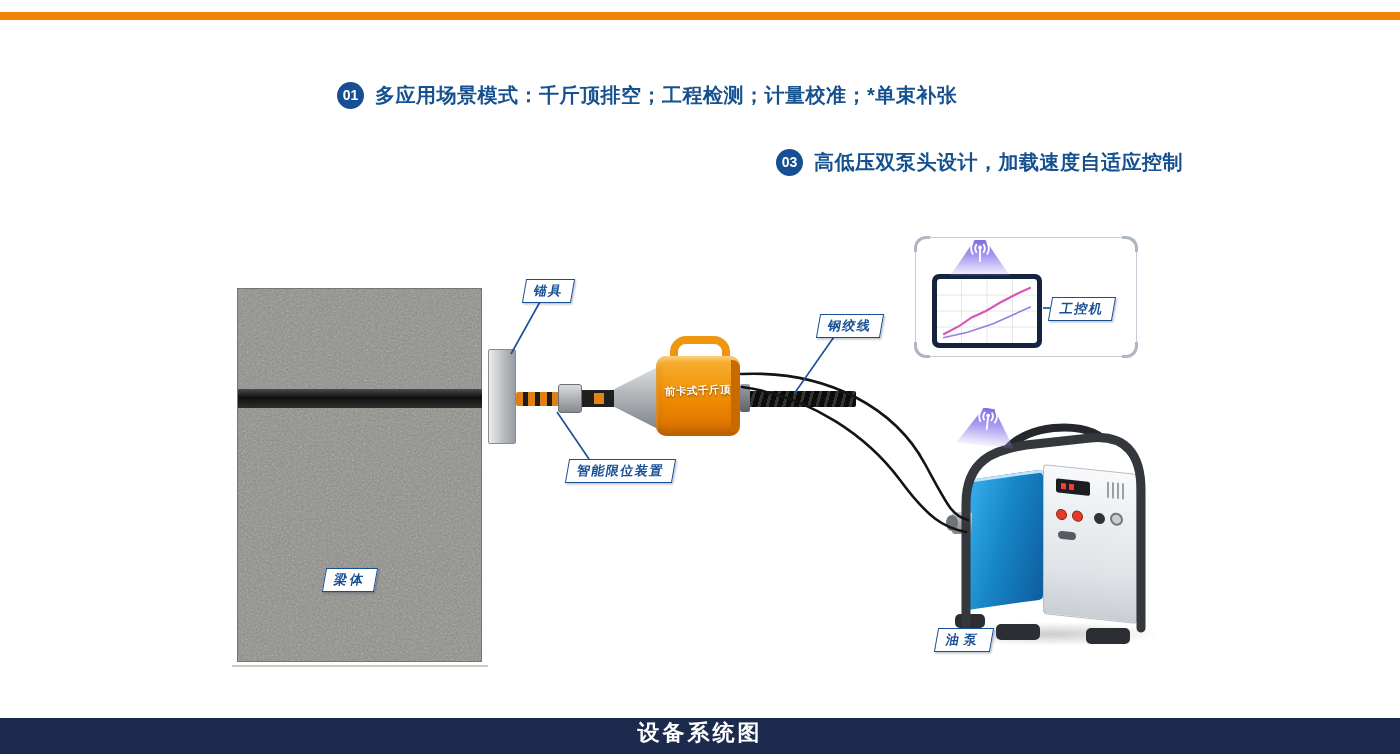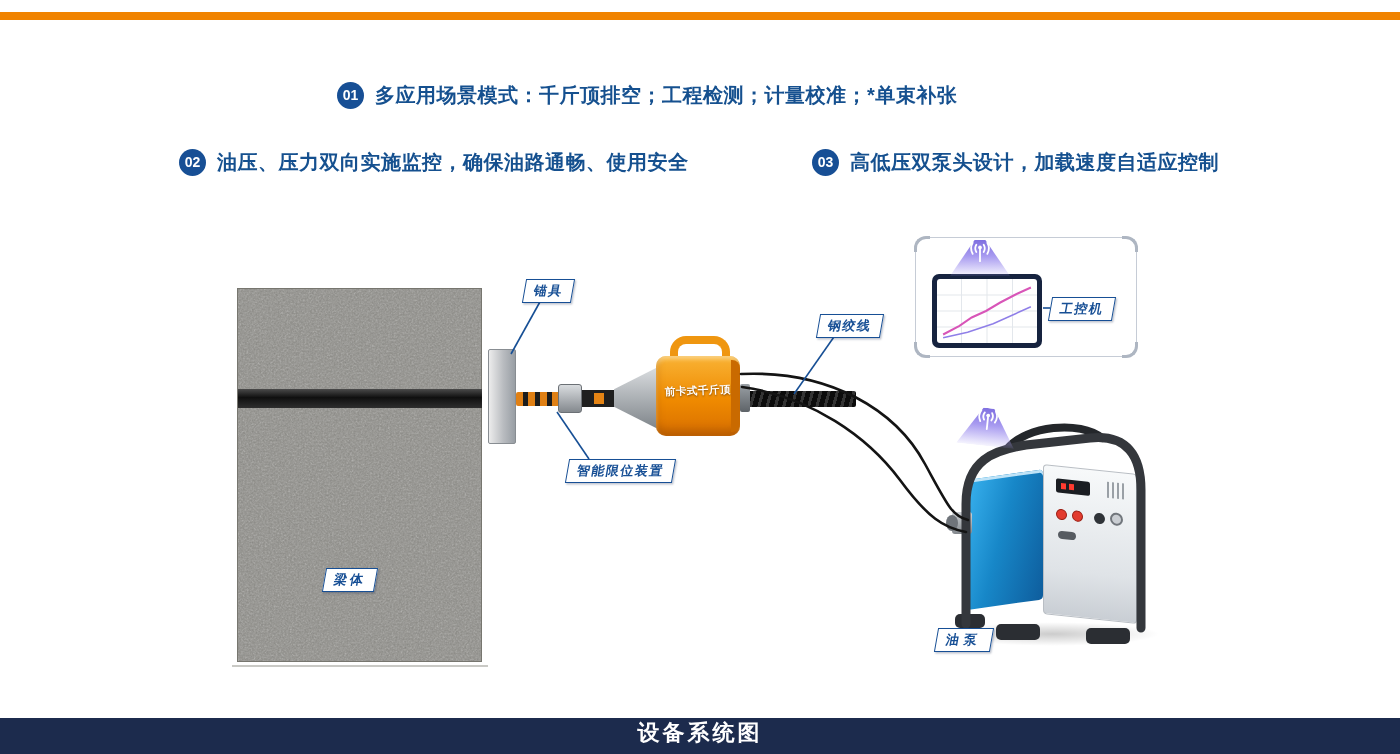--- a/index.html
+++ b/index.html
@@ -6,21 +6,21 @@
   body { background:#ffffff; font-family:"Liberation Sans", sans-serif; }
   .canvas { position:relative; width:1400px; height:754px; background:#ffffff; overflow:hidden; margin:12px auto; }
 
   
   .top-bar { position:absolute; left:0; top:0; width:1400px; height:8px; background:#F08300; }
 
   
   .feature { position:absolute; display:flex; align-items:center; gap:11px; }
   .feature.f1 { left:337px; top:70px; }
   .feature.f2 { left:179px; top:137px; }
-  .feature.f3 { left:812px; top:137px; }
+  .feature.f3 { left:776px; top:137px; }
   .fnum { width:27px; height:27px; border-radius:50%; background:#174F95; color:#fff;
           font-size:14px; font-weight:bold; line-height:27px; text-align:center; flex:none; }
   .ftext { color:#15508F; font-size:20px; font-weight:700; letter-spacing:0.5px; white-space:nowrap; }
 
   
   .concrete { position:absolute; left:237px; top:276px; width:245px; height:374px; z-index:10;
               border:1px solid #77766f; }
   .under-line { position:absolute; left:232px; top:653px; width:256px; height:2px; background:#c9c9c5; z-index:10; }
   .duct { position:absolute; left:238px; top:377px; width:244px; height:19px; z-index:12;
           background:linear-gradient(180deg,#4a4a4a 0%, #101010 45%, #2e2e2e 100%); }
@@ -133,24 +133,20 @@
 <body>
 
 <div class="canvas">
 
   <div class="top-bar"></div>
 
   <div class="feature f1">
     <span class="fnum">01</span>
     <span class="ftext">多应用场景模式：千斤顶排空；工程检测；计量校准；*单束补张</span>
   </div>
-  <div class="feature f2">
-    <span class="fnum">02</span>
-    <span class="ftext">油压、压力双向实施监控，确保油路通畅、使用安全</span>
-  </div>
   <div class="feature f3">
     <span class="fnum">03</span>
     <span class="ftext">高低压双泵头设计，加载速度自适应控制</span>
   </div>
 
   <svg class="concrete" width="245" height="374">
     <defs>
       <filter id="cnoise">
         <feTurbulence type="fractalNoise" baseFrequency="0.55" numOctaves="3" stitchTiles="stitch"></feTurbulence>
         <feColorMatrix type="saturate" values="0"></feColorMatrix>

